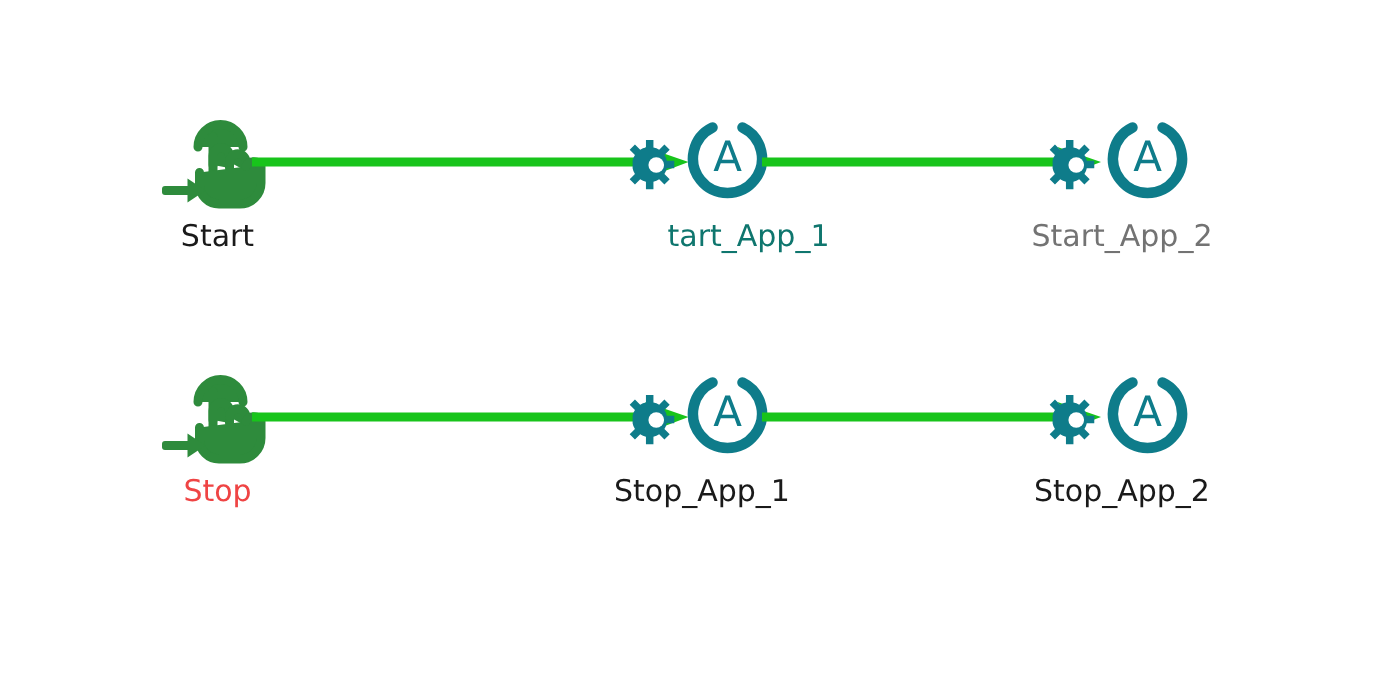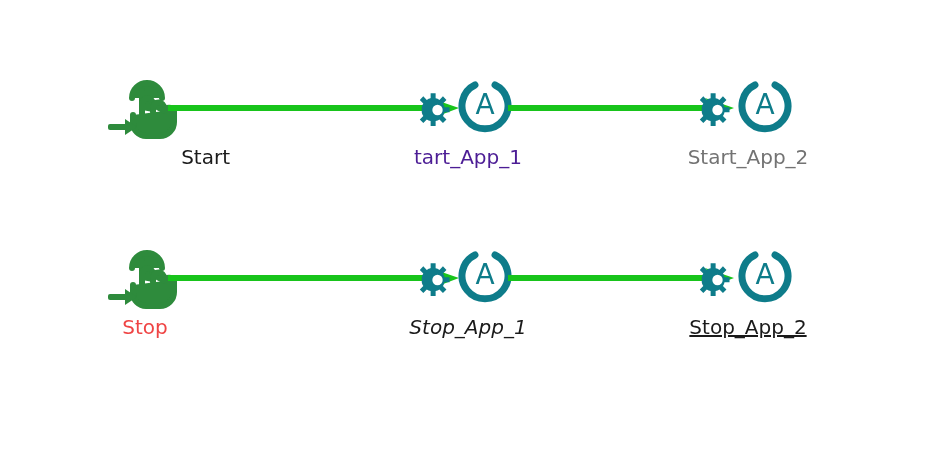--- a/index.html
+++ b/index.html
@@ -91,21 +91,21 @@
             <path d="M58 37 A5.5 5.5 0 0 1 68 37 L68 48
                      A14 14 0 0 1 54 62 L40 62
                      A13 13 0 0 1 27 49 L27 41"></path>
           </g>
           <g fill="#2E8B3C">
             <rect x="2" y="50" width="20" height="6" rx="2"></rect>
             <path d="M19 45 L31 53 L19 61 Z"></path>
           </g>
         </svg>
       </div>
-      <div class="caption" style="color: rgb(26, 26, 26); text-align: right;">Start</div>
+      <div class="caption" style="color: rgb(26, 26, 26);">Start</div>
     </div>
 
     <div class="edge" id="edge-start-1">
       <svg width="295" height="30" viewBox="0 0 295 30">
         <g>
           <rect x="0" y="11" width="268" height="6" fill="#18C41B"></rect>
           <path d="M262 4 L291 14 L262 25 L270 14 Z" fill="#18C41B"></path>
         </g>
       </svg>
     </div>
@@ -126,21 +126,21 @@
                      a12.5 12.5 0 0 1 -2.0 -4.9 z" transform="translate(-17,8) scale(0.78)"></path>
             <circle cx="24.5" cy="37" r="5.2" fill="#ffffff"></circle>
           </g>
 
           <g>
             <path d="M62 12 A23 23 0 1 0 82 12" fill="none" stroke="#0E7C8A" stroke-width="7" stroke-linecap="round"></path>
             <text x="72" y="41" text-anchor="middle" font-family="'DejaVu Sans','Liberation Sans',sans-serif" font-size="28" fill="#0E7C8A">A</text>
           </g>
         </svg>
       </div>
-      <div class="caption" style="color: #4c1d95;">tart_App_1</div>
+      <div class="caption" style="color: #0f766e; text-align: right;">tart_App_1</div>
     </div>
 
     <div class="edge" id="edge-start-2">
       <svg width="230" height="30" viewBox="0 0 230 30">
         <g>
           <rect x="0" y="11" width="203" height="6" fill="#18C41B"></rect>
           <path d="M197 4 L226 14 L197 25 L205 14 Z" fill="#18C41B"></path>
         </g>
       </svg>
     </div>
@@ -216,21 +216,21 @@
                      a12.5 12.5 0 0 1 -4.9 -2.0 l-4.5 4.5 l-4.5 -4.5 l4.5 -4.5
                      a12.5 12.5 0 0 1 -2.0 -4.9 z" transform="translate(-17,8) scale(0.78)"></path>
             <circle cx="24.5" cy="37" r="5.2" fill="#ffffff"></circle>
           </g>
           <g>
             <path d="M62 12 A23 23 0 1 0 82 12" fill="none" stroke="#0E7C8A" stroke-width="7" stroke-linecap="round"></path>
             <text x="72" y="41" text-anchor="middle" font-family="'DejaVu Sans','Liberation Sans',sans-serif" font-size="28" fill="#0E7C8A">A</text>
           </g>
         </svg>
       </div>
-      <div class="caption" style="color: rgb(26, 26, 26); font-style: italic;">Stop_App_1</div>
+      <div class="caption" style="color: rgb(26, 26, 26);">Stop_App_1</div>
     </div>
 
     <div class="edge" id="edge-stop-2">
       <svg width="230" height="30" viewBox="0 0 230 30">
         <g>
           <rect x="0" y="11" width="203" height="6" fill="#18C41B"></rect>
           <path d="M197 4 L226 14 L197 25 L205 14 Z" fill="#18C41B"></path>
         </g>
       </svg>
     </div>
@@ -249,17 +249,17 @@
                      a12.5 12.5 0 0 1 -4.9 -2.0 l-4.5 4.5 l-4.5 -4.5 l4.5 -4.5
                      a12.5 12.5 0 0 1 -2.0 -4.9 z" transform="translate(-17,8) scale(0.78)"></path>
             <circle cx="24.5" cy="37" r="5.2" fill="#ffffff"></circle>
           </g>
           <g>
             <path d="M62 12 A23 23 0 1 0 82 12" fill="none" stroke="#0E7C8A" stroke-width="7" stroke-linecap="round"></path>
             <text x="72" y="41" text-anchor="middle" font-family="'DejaVu Sans','Liberation Sans',sans-serif" font-size="28" fill="#0E7C8A">A</text>
           </g>
         </svg>
       </div>
-      <div class="caption" style="color: rgb(26, 26, 26); text-decoration: underline;">Stop_App_2</div>
+      <div class="caption" style="color: rgb(26, 26, 26);">Stop_App_2</div>
     </div>
   </div>
 
 </div>
 
 </body></html>

